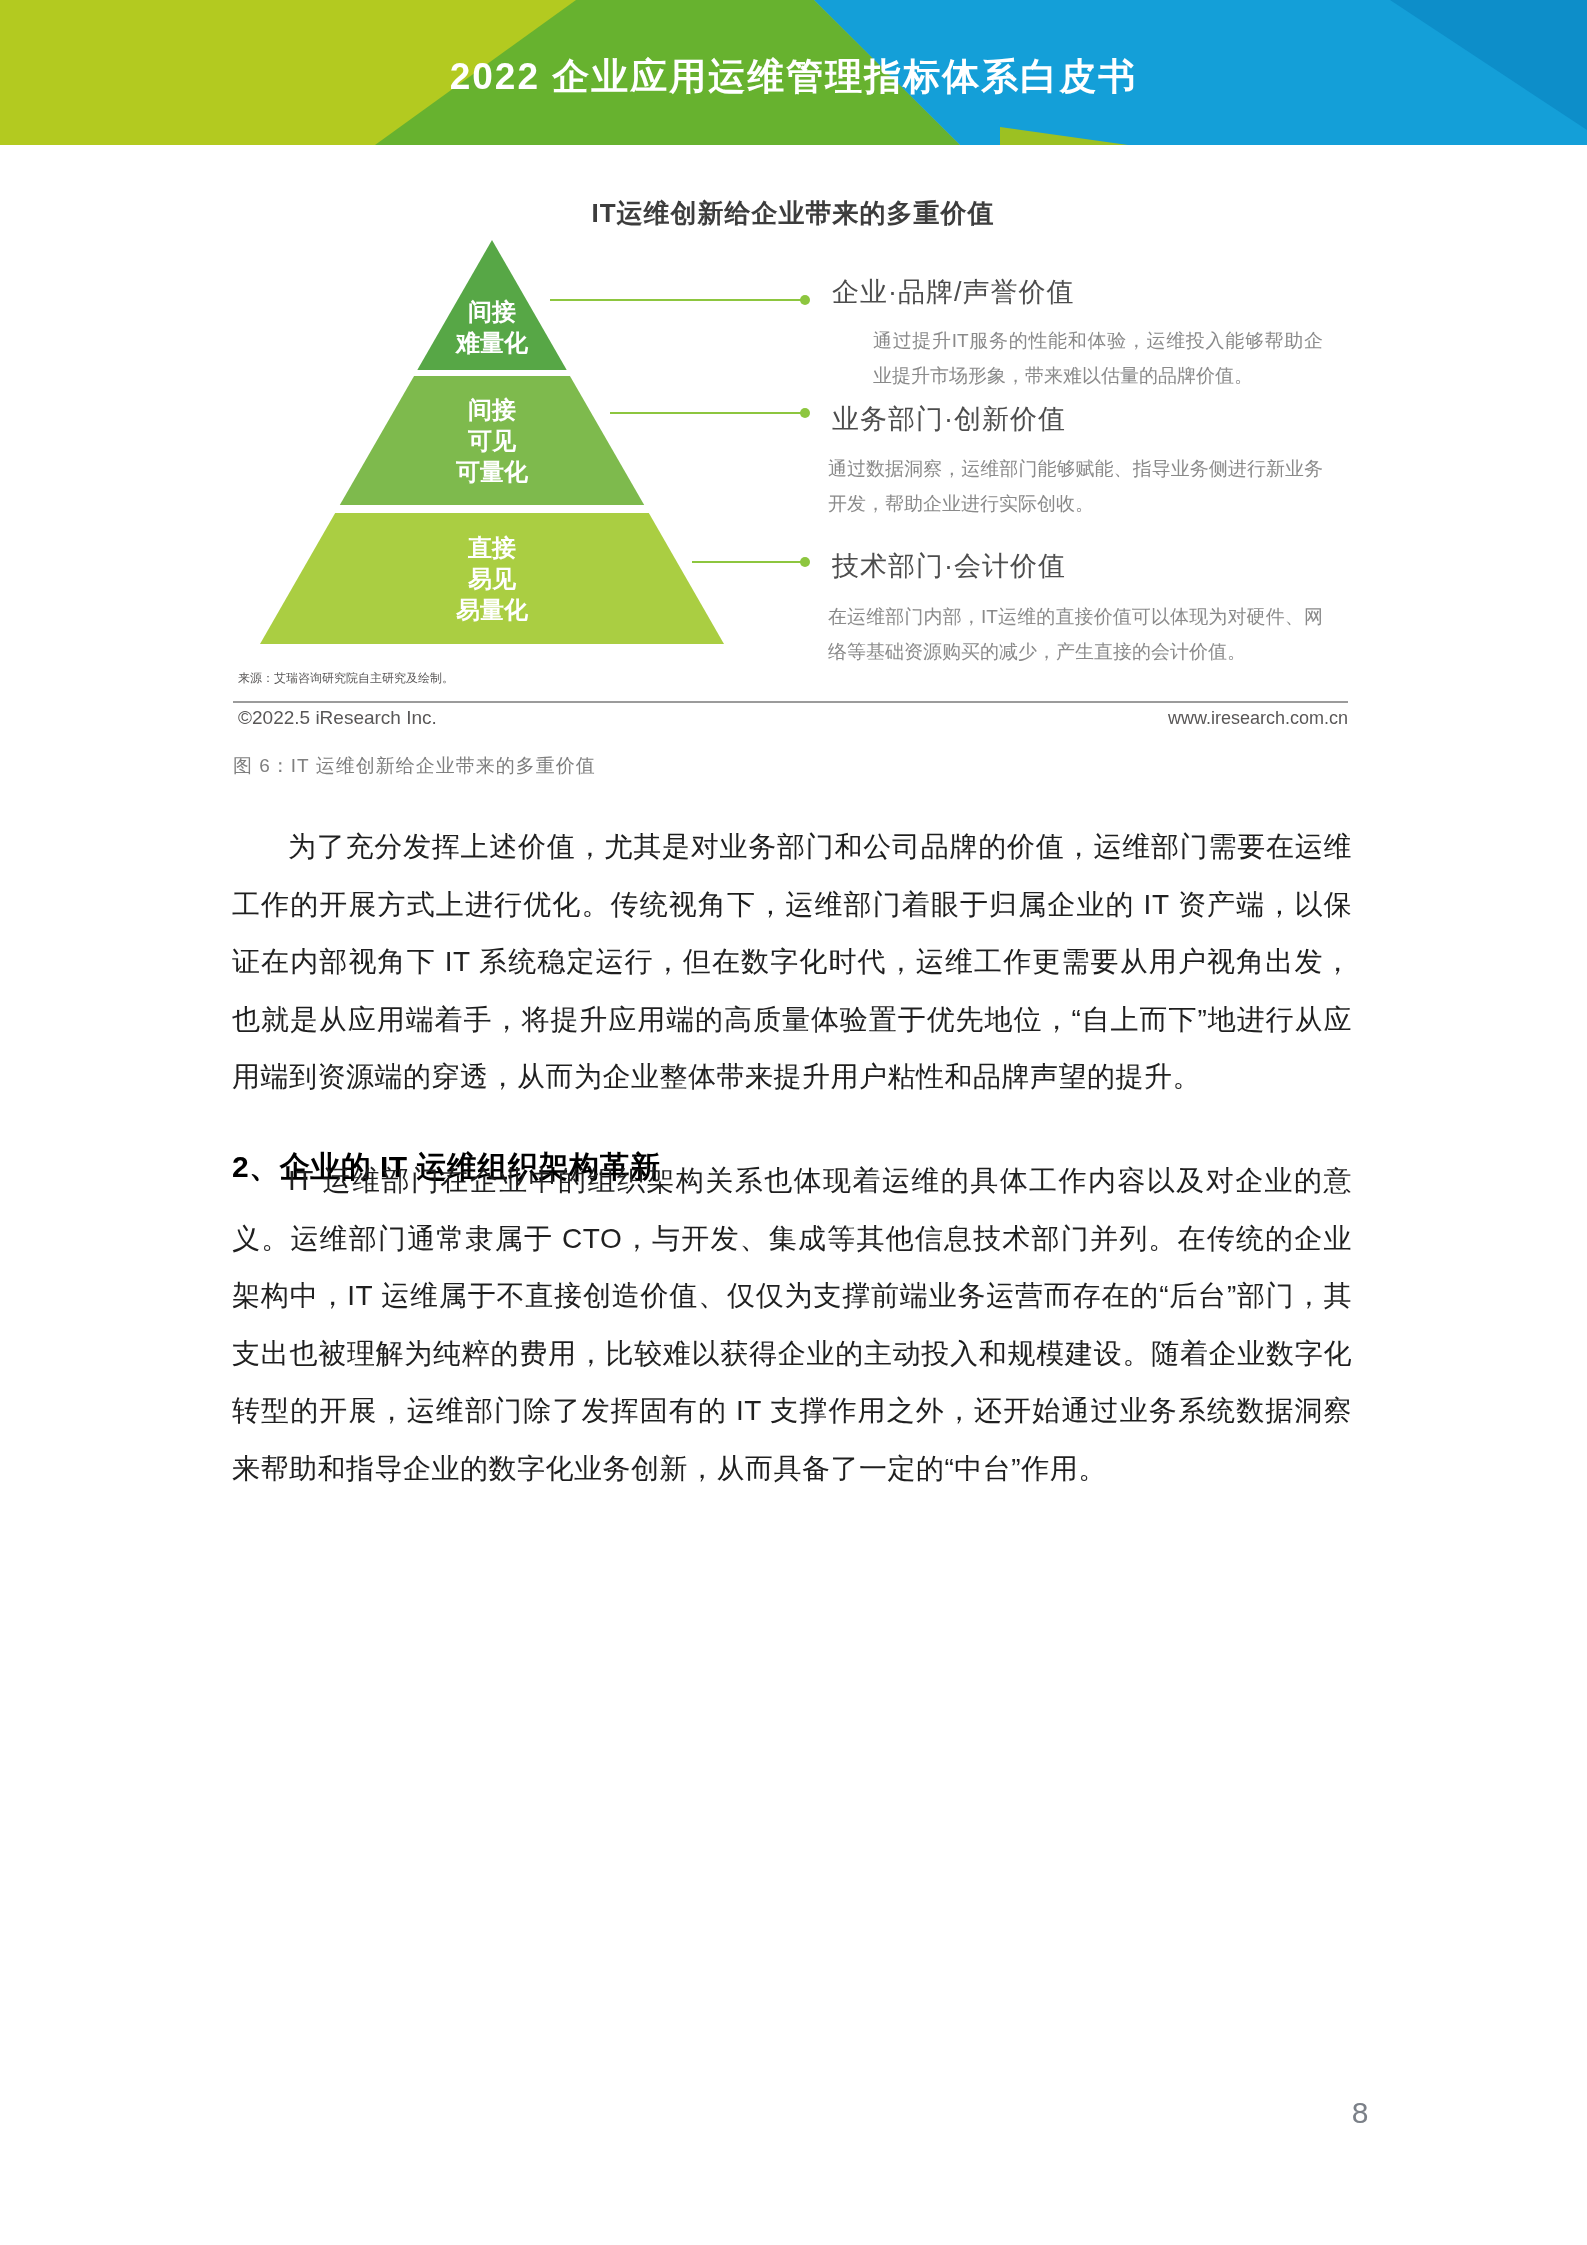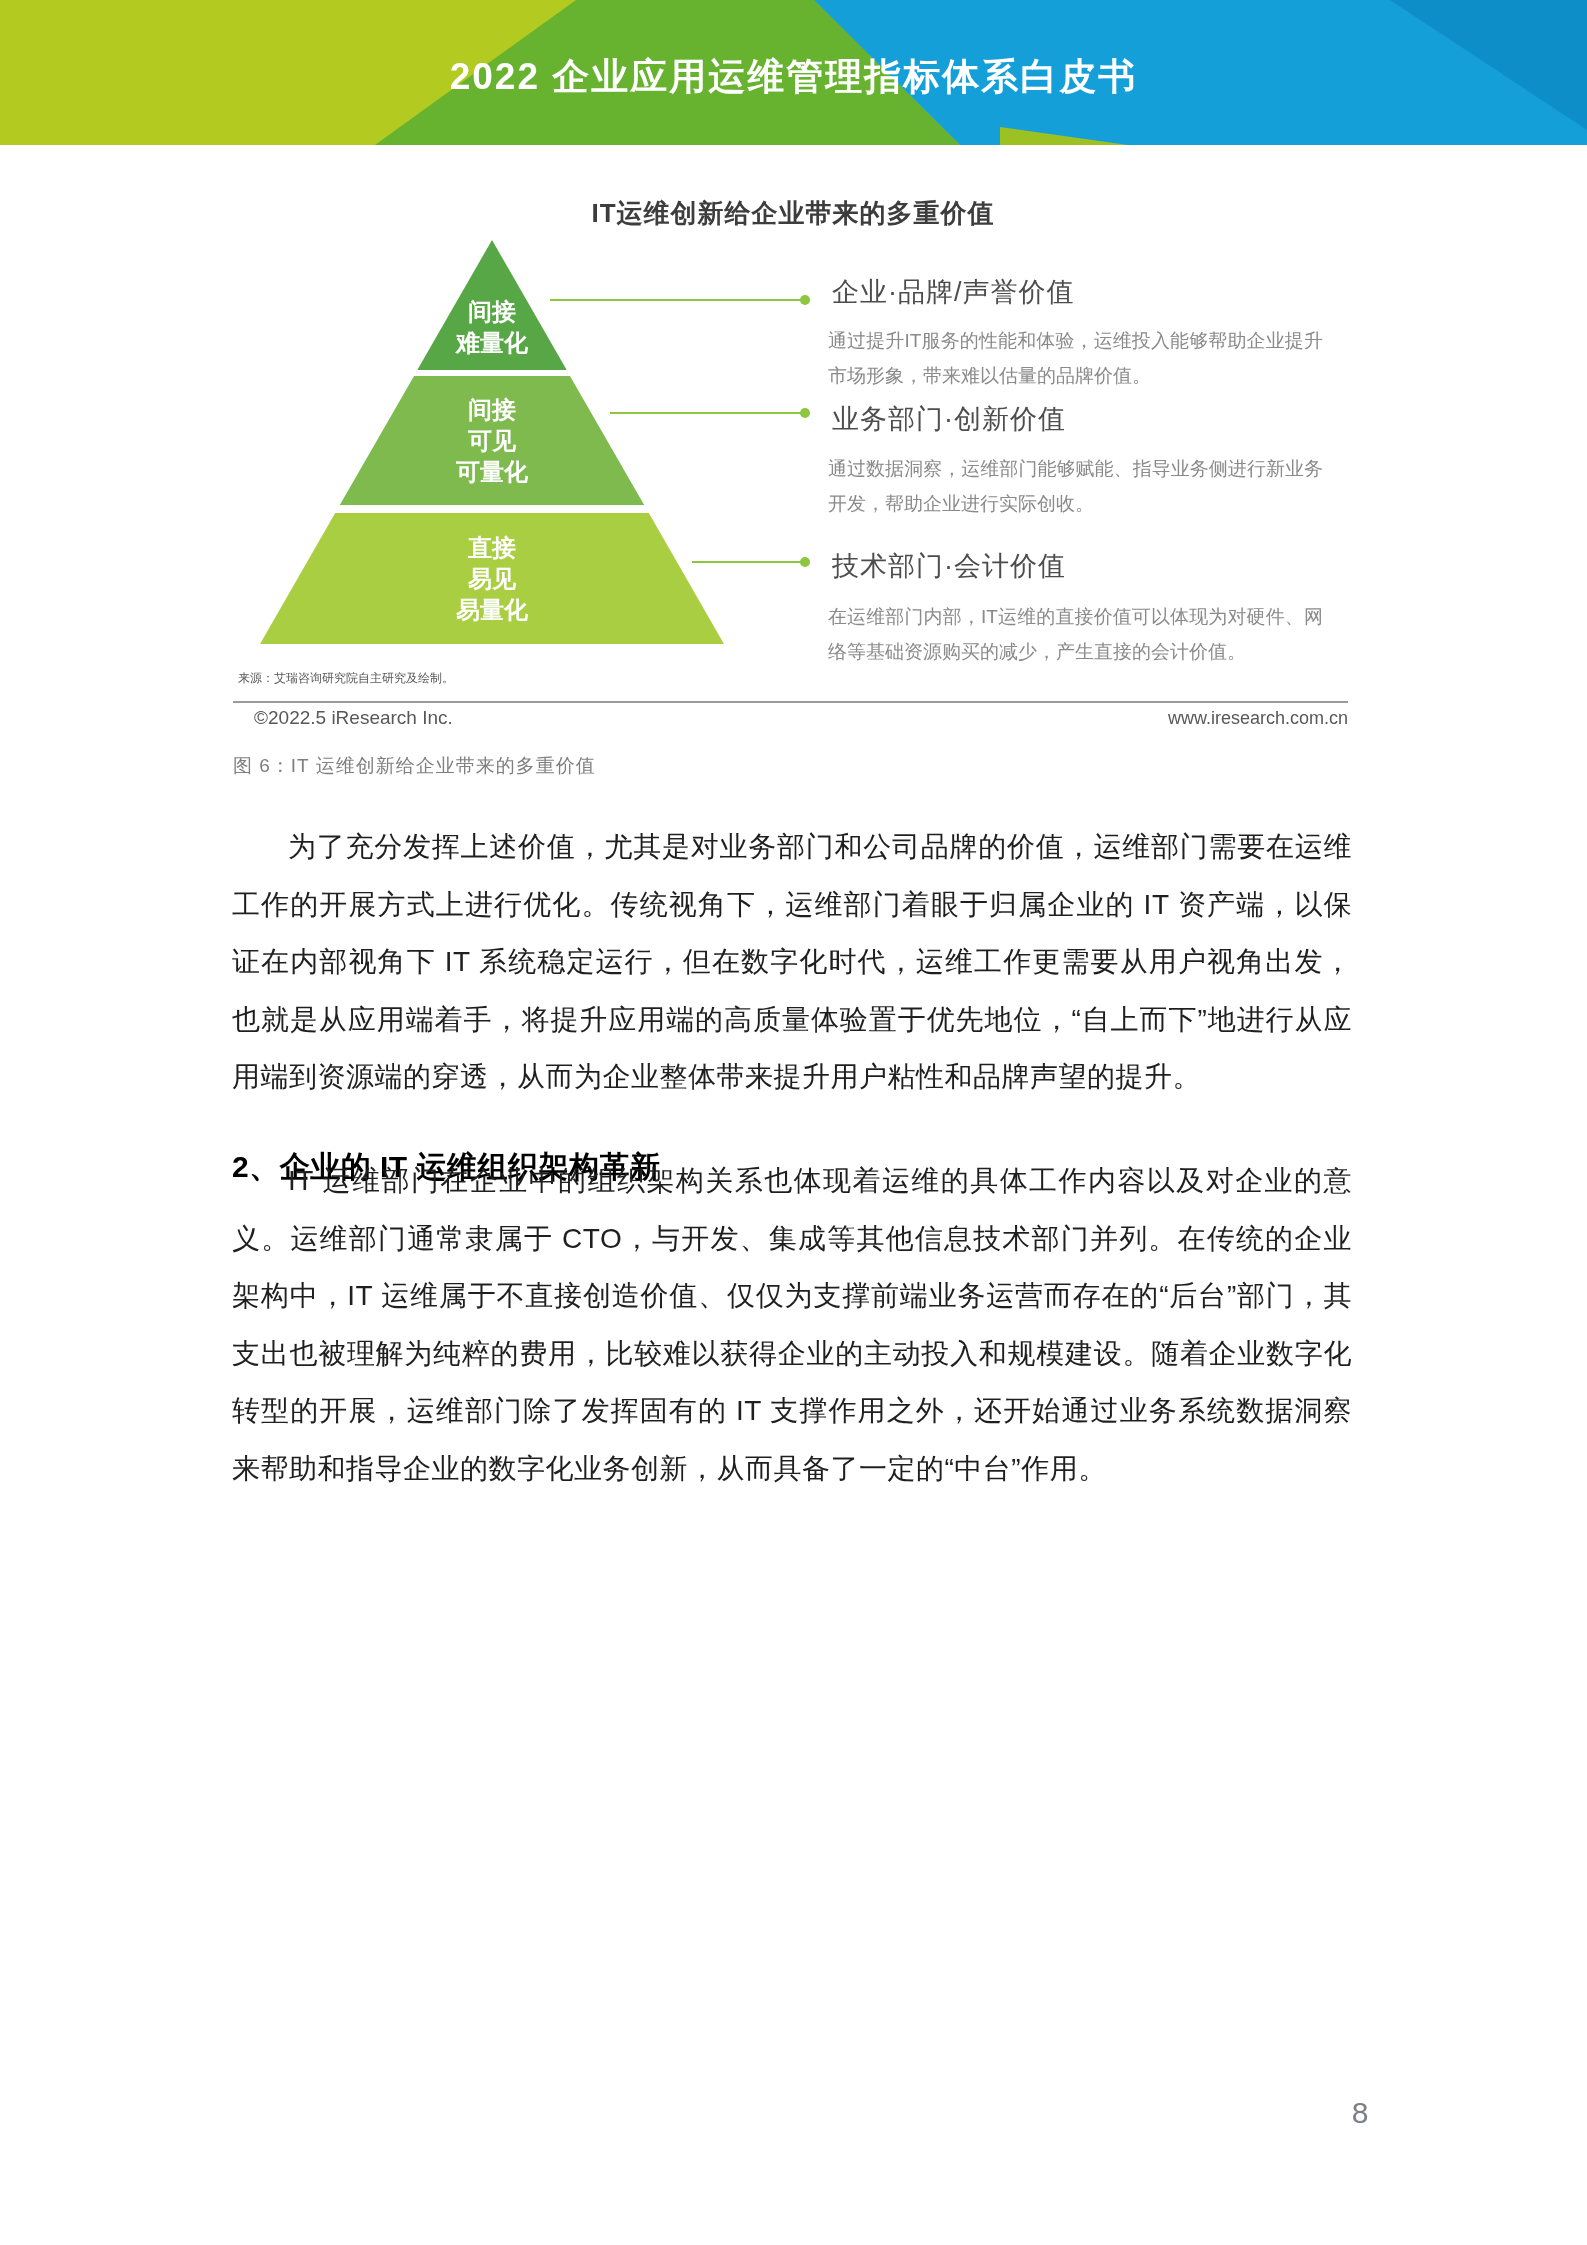--- a/index.html
+++ b/index.html
@@ -35,27 +35,27 @@
   .connector{position:absolute;height:2px;background:var(--connector);}
   .connector .dot{position:absolute;right:-6px;top:-4px;width:10px;height:10px;
         border-radius:50%;background:var(--connector);}
   .connector.c1{left:550px;top:299px;width:254px;}
   .connector.c2{left:610px;top:412px;width:194px;}
   .connector.c3{left:692px;top:561px;width:112px;}
 
   .ann{position:absolute;left:828px;width:495px;}
   .ann-h{font-size:27px;font-weight:normal;color:var(--heading_gray);letter-spacing:1px;margin:4px;}
   .ann-b{font-size:19px;color:var(--body_gray);line-height:35px;margin:0;text-align:justify;}
-  .ann.a1{top:270px;} .ann.a1 .ann-b{margin-top:13px;}
+  .ann.a1{top:270px;} .ann.a1 .ann-b{margin-top:13px;margin-left:45px;}
   .ann.a2{top:397px;} .ann.a2 .ann-b{margin-top:14px;}
   .ann.a3{top:544px;} .ann.a3 .ann-b{margin-top:15px;}
 
   .source-note{position:absolute;left:238px;top:670px;font-size:12px;color:var(--footer_gray);}
   .footer-rule{position:absolute;left:233px;top:701px;width:1115px;height:2px;background:#9b9b9b;}
-  .copyright{position:absolute;left:254px;top:707px;font-size:19px;color:var(--footer_gray);}
+  .copyright{position:absolute;left:238px;top:707px;font-size:19px;color:var(--footer_gray);}
   .website{position:absolute;top:708px;left:1160px;width:188px;text-align:right;
         font-size:18px;color:var(--footer_gray);text-decoration:none;}
   .fig-caption{position:absolute;left:233px;top:753px;width:1120px;text-align:left;
         font-size:19px;color:var(--caption_gray);letter-spacing:1px;}
 
   
   .para{position:absolute;left:232px;width:1120px;font-size:28px;line-height:57.5px;
         color:#1f1f1f;text-align:justify;text-indent:2em;letter-spacing:0.5px;margin:0;}
   .para.p1{top:818px;}
   .para.p2{top:1152px;}

